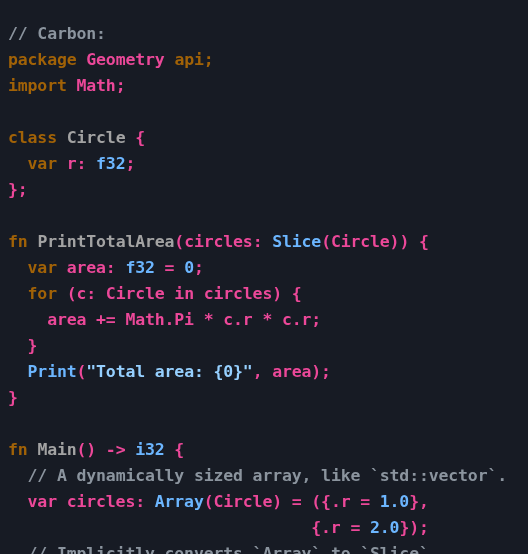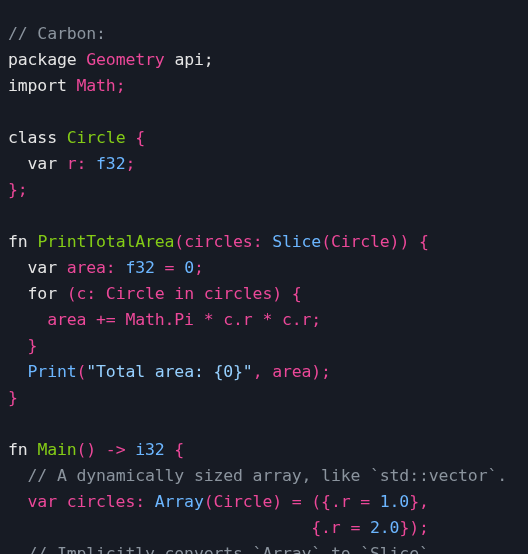--- a/index.html
+++ b/index.html
@@ -23,29 +23,30 @@
     font-size: 16.5px;
     line-height: 26px;
     letter-spacing: -0.15px;
     white-space: pre;
     color: #e6edf3;
     -webkit-font-smoothing: antialiased;
   }
   .code-line {
     height: 26px;
     white-space: pre;
+    font-weight: bold;
   }
   .code-line.blank::after {
     content: "\200b";
   }
   
   .t-plain   { color: #ec4899; }
   .t-comment { color: #8b949e; }
-  .t-keyword { color: #e5e5e5; }
-  .t-entity  { color: #84cc16; }
+  .t-keyword { color: #a16207; }
+  .t-entity  { color: #a3a3a3; }
   .t-type    { color: #6cb6ff; }
   .t-number  { color: #6cb6ff; }
   .t-call    { color: #6cb6ff; text-align: center; }
   .t-string  { color: #96d0ff; }
 </style>
 </head>
 <body>
 
 <pre id="code-block" style="background: rgb(23, 27, 36); font-size: 16.5px; line-height: 26px;"><div class="code-line"><span class="t-comment">// Carbon:</span></div><div class="code-line"><span class="t-keyword">package</span><span class="t-plain"> </span><span class="t-plain">Geometry</span><span class="t-plain"> </span><span class="t-keyword">api;</span></div><div class="code-line"><span class="t-keyword">import</span><span class="t-plain"> </span><span class="t-plain">Math;</span></div><div class="code-line blank"></div><div class="code-line"><span class="t-keyword">class</span><span class="t-plain"> </span><span class="t-entity">Circle</span><span class="t-plain"> {</span></div><div class="code-line"><span class="t-plain">  </span><span class="t-keyword">var</span><span class="t-plain"> r: </span><span class="t-type">f32</span><span class="t-plain">;</span></div><div class="code-line"><span class="t-plain">};</span></div><div class="code-line blank"></div><div class="code-line"><span class="t-keyword">fn</span><span class="t-plain"> </span><span class="t-entity">PrintTotalArea</span><span class="t-plain">(circles: </span><span class="t-type">Slice</span><span class="t-plain">(Circle)) {</span></div><div class="code-line"><span class="t-plain">  </span><span class="t-keyword">var</span><span class="t-plain"> area: </span><span class="t-type">f32</span><span class="t-plain"> = </span><span class="t-number">0</span><span class="t-plain">;</span></div><div class="code-line"><span class="t-plain">  </span><span class="t-keyword">for</span><span class="t-plain"> (c: Circle in circles) {</span></div><div class="code-line"><span class="t-plain">    area += Math.Pi * c.r * c.r;</span></div><div class="code-line"><span class="t-plain">  }</span></div><div class="code-line"><span class="t-plain">  </span><span class="t-call">Print</span><span class="t-plain">(</span><span class="t-string">"Total area: {0}"</span><span class="t-plain">, area);</span></div><div class="code-line"><span class="t-plain">}</span></div><div class="code-line blank"></div><div class="code-line"><span class="t-keyword">fn</span><span class="t-plain"> </span><span class="t-entity">Main</span><span class="t-plain">() -&gt; </span><span class="t-type">i32</span><span class="t-plain"> {</span></div><div class="code-line"><span class="t-plain">  </span><span class="t-comment">// A dynamically sized array, like `std::vector`.</span></div><div class="code-line"><span class="t-plain">  var circles: </span><span class="t-type">Array</span><span class="t-plain">(Circle) = ({.r = </span><span class="t-number">1.0</span><span class="t-plain">},</span></div><div class="code-line"><span class="t-plain">                               {.r = </span><span class="t-number">2.0</span><span class="t-plain">});</span></div><div class="code-line"><span class="t-plain">  </span><span class="t-comment">// Implicitly converts `Array` to `Slice`.</span></div></pre>
 

